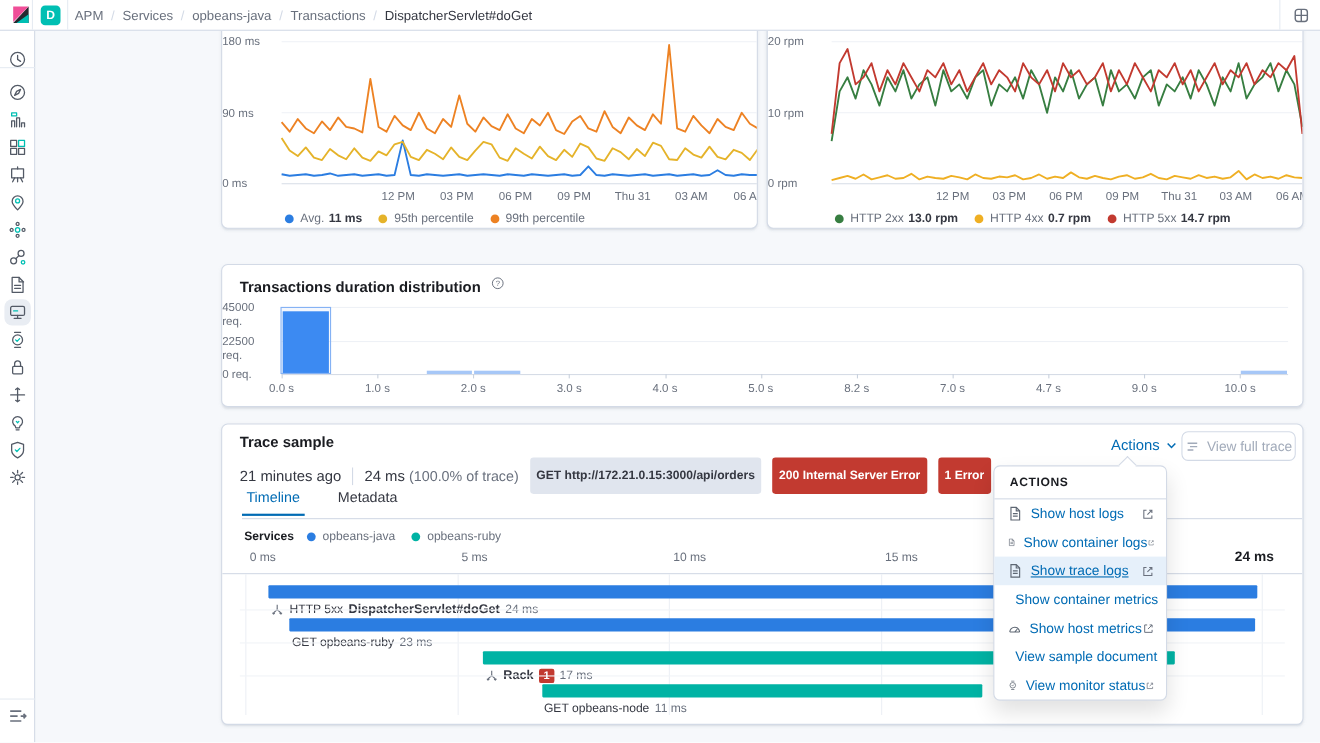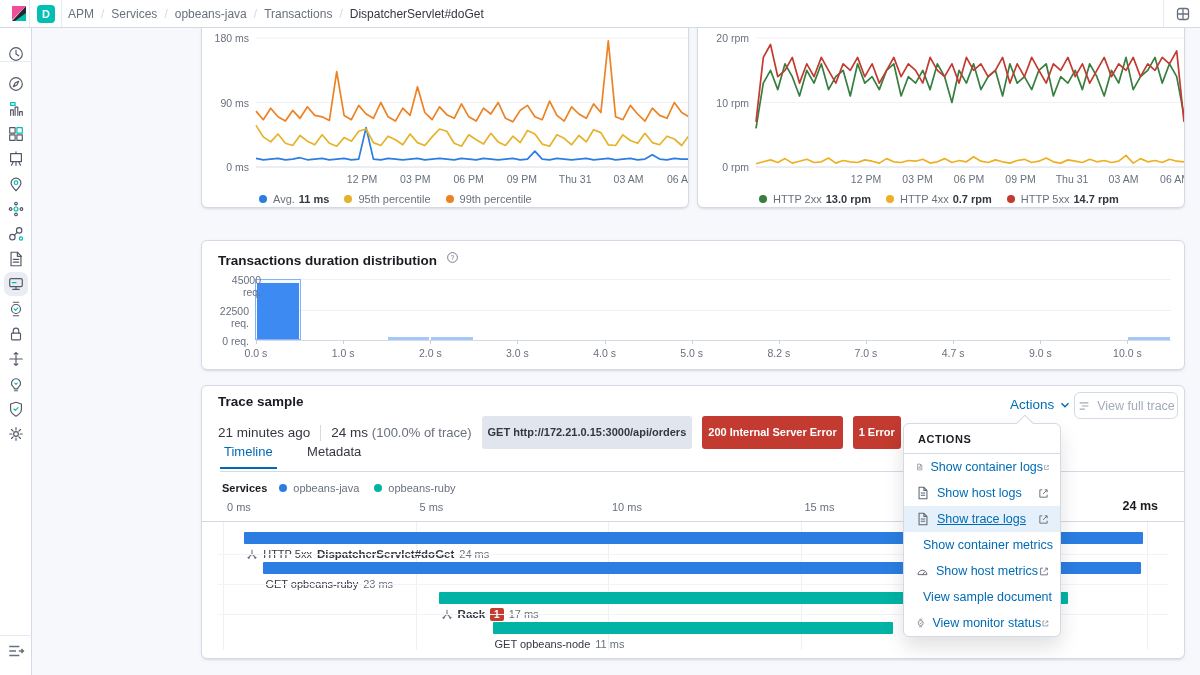--- a/index.html
+++ b/index.html
@@ -24,21 +24,21 @@
   #sidebar { position:absolute; left:0; top:28px; width:32px; height:647px; background:#fff;
     border-right:1px solid #D3DAE6; z-index:55; }
   .side-icon { position:absolute; left:7px; width:18px; height:18px; cursor:pointer; border-radius:4px; }
   .side-icon.sel { background:#E9EDF3; box-shadow:0 0 0 3px #E9EDF3; }
   .side-sep { position:absolute; left:0; width:32px; height:1px; background:#E6EBF2; }
 
   
   .card { position:absolute; background:#fff; border:1px solid #D3DAE6; border-radius:6px;
     box-shadow:0 2px 2px -1px rgba(152,162,179,.25), 0 1px 5px -2px rgba(152,162,179,.25); overflow:hidden; }
 
-  .ylab { position:absolute; font-size:10.5px; color:#69707D; text-align:right; }
+  .ylab { position:absolute; font-size:10.5px; color:#69707D; text-align:left; }
   .xlab { position:absolute; font-size:10.5px; color:#69707D; text-align:center; width:46px; }
   .legend { position:absolute; display:flex; align-items:center; font-size:11px; color:#69707D; }
   .legend .dot { width:8px; height:8px; border-radius:50%; margin-right:6px; flex:none; }
   .legend .item { display:flex; align-items:center; margin-right:15px; cursor:pointer; }
   .legend b { color:#343741; margin-left:4px; }
 
   .card-title { font-size:13.5px; font-weight:bold; color:#1A1C21; }
 
   
   .hist-bar { position:absolute; bottom:0; }
@@ -374,21 +374,21 @@
     <div id="dist-plot" style="position: absolute; left: 54px; top: 38px; width: 915px; height: 61px;">
         <div style="position: absolute; left: 0px; right: 0px; top: 0px; height: 1px; background: rgb(238, 241, 246);"></div>
         <div style="position: absolute; left: 0px; right: 0px; top: 30.5px; height: 1px; background: rgb(238, 241, 246);"></div>
         <div style="position: absolute; left: 0px; right: 0px; top: 61px; height: 1px; background: rgb(214, 220, 230);"></div>
         <div class="hist-bar" style="left: 1px; width: 41.6px; height: 56.9px; background: rgb(52, 134, 242);"></div>
         <div class="hist-bar" style="left: 131.7px; width: 41.6px; height: 3px; background: rgb(166, 199, 247);"></div>
         <div class="hist-bar" style="left: 175.3px; width: 41.6px; height: 3px; background: rgb(166, 199, 247);"></div>
         <div class="hist-bar" style="left: 872.4px; width: 41.6px; height: 3px; background: rgb(166, 199, 247);"></div>
         <div style="position: absolute; left: -1px; top: 0px; width: 45.6px; height: 61px; border: 1px solid rgb(133, 178, 244); background: rgba(133, 178, 244, 0.1);"></div>
       </div>
-  <div class="ylab" style="left: 12px; width: 47px; top: 33px;">45000 req.</div>
+  <div class="ylab" style="left: 0px; width: 47px; top: 33px;">45000 req.</div>
       <div class="ylab" style="left: 0px; width: 47px; top: 63.5px;">22500 req.</div>
       <div class="ylab" style="left: 0px; width: 47px; top: 94px;">0 req.</div>
       <div class="tickmark" style="left: 54px; top: 99px;"></div>
       <div class="xlab" style="left: 31px; top: 106px;">0.0 s</div>
       <div class="tickmark" style="left: 141.143px; top: 99px;"></div>
       <div class="xlab" style="left: 118.143px; top: 106px;">1.0 s</div>
       <div class="tickmark" style="left: 228.286px; top: 99px;"></div>
       <div class="xlab" style="left: 205.286px; top: 106px;">2.0 s</div>
       <div class="tickmark" style="left: 315.429px; top: 99px;"></div>
       <div class="xlab" style="left: 292.429px; top: 106px;">3.0 s</div>
@@ -500,72 +500,72 @@
 
   <div id="actions-popover">
     <div id="popover-arrow"></div>
     <div class="title">ACTIONS</div>
     <div class="hr"></div>
     <div id="menu-items">
         <div class="menu-item">
           <svg width="14" height="14" viewBox="0 0 16 16">
             <use href="#i-logs" stroke="#5E6773" stroke-width="1.2" fill="none"></use>
           </svg>
+          <span class="lbl">Show host logs</span>
+          <svg width="13" height="13" viewBox="0 0 16 16">
+            <use href="#i-extlink" stroke="#69707D" stroke-width="1.2" fill="none"></use>
+          </svg>
+        </div>
+        <div class="menu-item">
+          <svg width="14" height="14" viewBox="0 0 16 16">
+            <use href="#i-logs" stroke="#5E6773" stroke-width="1.2" fill="none"></use>
+          </svg>
           <span class="lbl">Show container logs</span>
           <svg width="13" height="13" viewBox="0 0 16 16">
             <use href="#i-extlink" stroke="#69707D" stroke-width="1.2" fill="none"></use>
           </svg>
         </div>
+        <div class="menu-item hl">
+          <svg width="14" height="14" viewBox="0 0 16 16">
+            <use href="#i-logs" stroke="#5E6773" stroke-width="1.2" fill="none"></use>
+          </svg>
+          <span class="lbl">Show trace logs</span>
+          <svg width="13" height="13" viewBox="0 0 16 16">
+            <use href="#i-extlink" stroke="#69707D" stroke-width="1.2" fill="none"></use>
+          </svg>
+        </div>
         <div class="menu-item">
           <svg width="14" height="14" viewBox="0 0 16 16">
-            <use href="#i-logs" stroke="#5E6773" stroke-width="1.2" fill="none"></use>
-          </svg>
-          <span class="lbl">Show host logs</span>
-          <svg width="13" height="13" viewBox="0 0 16 16">
-            <use href="#i-extlink" stroke="#69707D" stroke-width="1.2" fill="none"></use>
-          </svg>
-        </div>
-        <div class="menu-item hl">
-          <svg width="14" height="14" viewBox="0 0 16 16">
-            <use href="#i-logs" stroke="#5E6773" stroke-width="1.2" fill="none"></use>
-          </svg>
-          <span class="lbl">Show trace logs</span>
+            <use href="#i-metrics" stroke="#5E6773" stroke-width="1.2" fill="none"></use>
+          </svg>
+          <span class="lbl">Show container metrics</span>
           <svg width="13" height="13" viewBox="0 0 16 16">
             <use href="#i-extlink" stroke="#69707D" stroke-width="1.2" fill="none"></use>
           </svg>
         </div>
         <div class="menu-item">
           <svg width="14" height="14" viewBox="0 0 16 16">
             <use href="#i-metrics" stroke="#5E6773" stroke-width="1.2" fill="none"></use>
           </svg>
-          <span class="lbl">Show container metrics</span>
+          <span class="lbl">Show host metrics</span>
           <svg width="13" height="13" viewBox="0 0 16 16">
             <use href="#i-extlink" stroke="#69707D" stroke-width="1.2" fill="none"></use>
           </svg>
         </div>
         <div class="menu-item">
           <svg width="14" height="14" viewBox="0 0 16 16">
-            <use href="#i-metrics" stroke="#5E6773" stroke-width="1.2" fill="none"></use>
-          </svg>
-          <span class="lbl">Show host metrics</span>
+            <use href="#i-document" stroke="#5E6773" stroke-width="1.2" fill="none"></use>
+          </svg>
+          <span class="lbl">View sample document</span>
           <svg width="13" height="13" viewBox="0 0 16 16">
             <use href="#i-extlink" stroke="#69707D" stroke-width="1.2" fill="none"></use>
           </svg>
         </div>
         <div class="menu-item">
           <svg width="14" height="14" viewBox="0 0 16 16">
-            <use href="#i-document" stroke="#5E6773" stroke-width="1.2" fill="none"></use>
-          </svg>
-          <span class="lbl">View sample document</span>
-          <svg width="13" height="13" viewBox="0 0 16 16">
-            <use href="#i-extlink" stroke="#69707D" stroke-width="1.2" fill="none"></use>
-          </svg>
-        </div>
-        <div class="menu-item">
-          <svg width="14" height="14" viewBox="0 0 16 16">
             <use href="#i-watch" stroke="#5E6773" stroke-width="1.2" fill="none"></use>
           </svg>
           <span class="lbl">View monitor status</span>
           <svg width="13" height="13" viewBox="0 0 16 16">
             <use href="#i-extlink" stroke="#69707D" stroke-width="1.2" fill="none"></use>
           </svg>
         </div>
       </div>
   </div>
 

